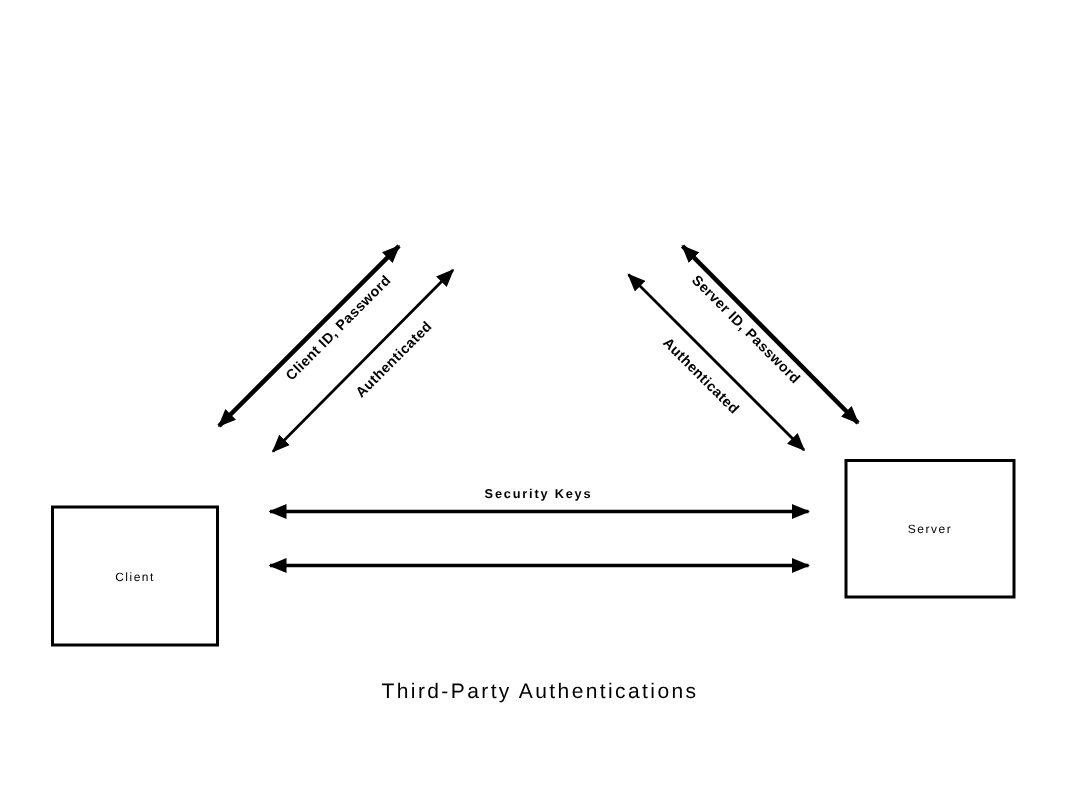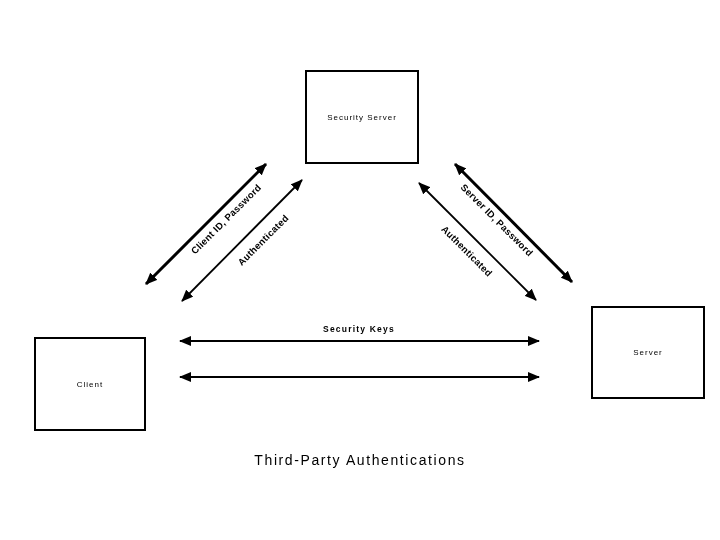--- a/index.html
+++ b/index.html
@@ -12,21 +12,21 @@
 
   .node-box {
     position: absolute; border: 2px solid #000; background: #fff;
     display: flex; align-items: center; justify-content: center;
   }
   .node-box span {
     font-size: 8px; letter-spacing: 1px; white-space: nowrap; color: #000;
   }
   .box-security { left: 305px; top: 70px;  width: 110px; height: 90px; }
   .box-client   { left: 34px;  top: 305px; width: 108px; height: 90px; margin-top: 32px; }
-  .box-server   { left: 591px; top: 306px; width: 110px; height: 89px; }
+  .box-server   { left: 563px; top: 306px; width: 110px; height: 89px; }
 
   .diag-label {
     position: absolute; font-weight: bold; font-size: 9.5px;
     letter-spacing: 0.3px; white-space: nowrap;
   }
   .lbl-client-idpw { left: 226px; top: 219px; transform: translate(-50%,-50%) rotate(-45deg); }
   .lbl-client-auth { left: 263px; top: 240px; transform: translate(-50%,-50%) rotate(-45deg); }
   .lbl-server-idpw { left: 497px; top: 220px; transform: translate(-50%,-50%) rotate(45deg); }
   .lbl-server-auth { left: 467px; top: 251px; transform: translate(-50%,-50%) rotate(45deg); }
 
@@ -54,23 +54,20 @@
       </marker>
     </defs>
     <line x1="146" y1="284" x2="266" y2="164" stroke="#000" stroke-width="3" marker-start="url(#ah)" marker-end="url(#ah)"></line>
     <line x1="182" y1="301" x2="302" y2="180" stroke="#000" stroke-width="1.8" marker-start="url(#ah)" marker-end="url(#ah)"></line>
     <line x1="455" y1="164" x2="572" y2="282" stroke="#000" stroke-width="3" marker-start="url(#ah)" marker-end="url(#ah)"></line>
     <line x1="419" y1="183" x2="536" y2="300" stroke="#000" stroke-width="1.8" marker-start="url(#ah)" marker-end="url(#ah)"></line>
     <line x1="180" y1="341" x2="539" y2="341" stroke="#000" stroke-width="2.2" marker-start="url(#ah)" marker-end="url(#ah)"></line>
     <line x1="180" y1="377" x2="539" y2="377" stroke="#000" stroke-width="2.2" marker-start="url(#ah)" marker-end="url(#ah)"></line>
   </svg>
 
-  <div class="node-box box-security">
-    <span>Security Server</span>
-  </div>
 
   <div class="node-box box-client">
     <span>Client</span>
   </div>
 
   <div class="node-box box-server">
     <span>Server</span>
   </div>
 
   <div class="diag-label lbl-client-idpw">Client ID, Password</div>

